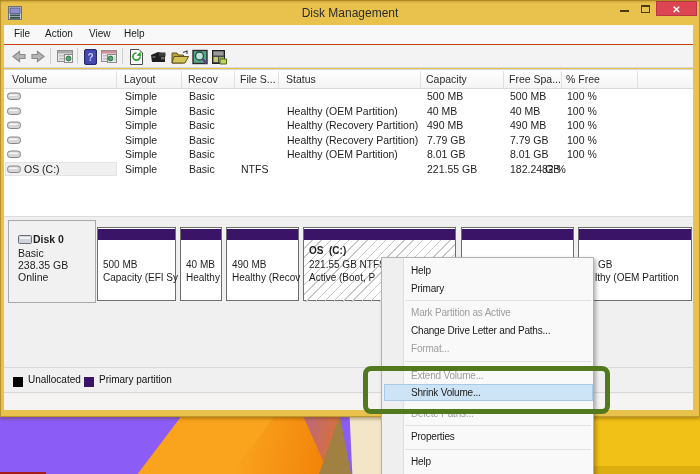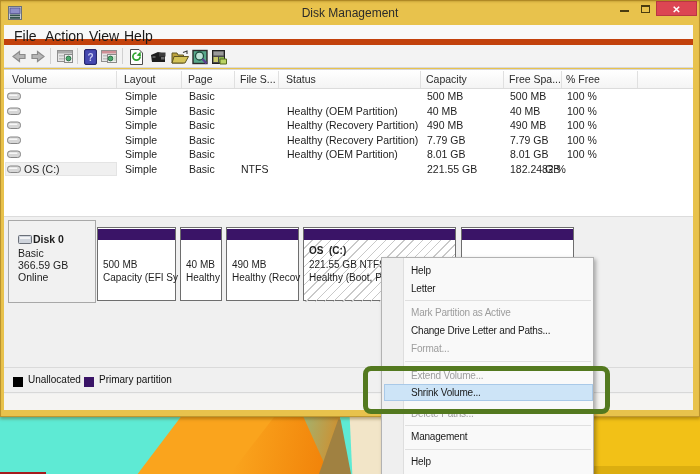--- a/index.html
+++ b/index.html
@@ -1,20 +1,20 @@
 <!DOCTYPE html>
 <html><head><meta charset="utf-8">
 <style>
 html,body{margin:0;padding:0}
-#page{position:relative;width:700px;height:474px;overflow:hidden;font-family:"Liberation Sans",sans-serif;background:#5eead4;-webkit-font-smoothing:antialiased}
+#page{position:relative;width:700px;height:474px;overflow:hidden;font-family:"Liberation Sans",sans-serif;background:#8b5cf6;-webkit-font-smoothing:antialiased}
 .a{position:absolute}
 *{box-sizing:border-box}
 #win{left:0;top:0;width:700px;height:417px;background:#e8c24c;box-shadow:0 2px 3px rgba(90,60,0,.4), inset 0 0 0 1px rgba(150,110,20,.5), inset 0 2px 2px rgba(130,95,10,.3)}
 #titletxt{left:0;top:0;width:700px;height:25px;color:#2b2b2b;font-size:12px;text-align:center;line-height:27px}
-#mbar{left:4px;top:25px;width:689px;height:20px;background:#f8f8f8;border-bottom:6px solid #c2410c;font-size:14px;color:#1a1a1a}
+#mbar{left:4px;top:25px;width:689px;height:20px;background:#f8f8f8;border-bottom:1px solid #c2410c;font-size:10px;color:#1a1a1a}
 #mbar span{position:absolute;top:3px}
 #tbar{left:4px;top:45px;width:689px;height:23px;background:#f3f3f3;border-bottom:1px solid #d8d8d8}
 .tsep{position:absolute;top:3px;width:1px;height:16px;background:#d0d0d0}
 #lview{left:4px;top:69px;width:689px;height:147px;background:#fff;border-top:1px solid #d5d5d5}
 #lhead{left:4px;top:70px;width:689px;height:19px;background:linear-gradient(#ffffff,#f4f4f4);border-bottom:1px solid #dcdcdc;font-size:10.5px;color:#2a2a2a}
 #lhead span{position:absolute;top:3px}
 .hsep{position:absolute;top:1px;width:1px;height:17px;background:#e0e0e0}
 .row{position:absolute;left:4px;width:689px;height:14.5px;font-size:10.5px;color:#1e1e1e}
 .row span{position:absolute;top:1px;white-space:nowrap}
 .dicon{position:absolute;left:3px;top:2px}
@@ -121,21 +121,21 @@
         <path d="M8 10 L14.5 10 L14.5 15 L8 15 Z" fill="#b9d364" stroke="#556b1f"></path>
       </svg>
 <div class="tsep" style="left:46px"></div>
       <div class="tsep" style="left:73px"></div>
       <div class="tsep" style="left:118px"></div>
 </div>
 <div class="a" id="lview"></div>
 <div class="a" id="lhead">
 <span style="left:8px">Volume</span>
       <span style="left:120px">Layout</span>
-      <span style="left:184px">Page</span>
+      <span style="left:184px">Recov</span>
       <span style="left:236px">File S...</span>
       <span style="left:282px">Status</span>
       <span style="left:422px">Capacity</span>
       <span style="left:505px">Free Spa...</span>
       <span style="left:562px">% Free</span>
 <div class="hsep" style="left:112px"></div>
       <div class="hsep" style="left:177px"></div>
       <div class="hsep" style="left:230px"></div>
       <div class="hsep" style="left:274px"></div>
       <div class="hsep" style="left:416px"></div>
@@ -218,21 +218,21 @@
     </div>
 <div class="a" id="bpane"></div>
     <div class="a" style="left:4px;top:216px;width:689px;height:1px;background:#dcdcdc"></div>
 <div class="a" id="d0box">
       <svg class="a" style="left:9px;top:14px" width="14" height="9" viewBox="0 0 14 9">
         <rect x="0.5" y="0.5" width="13" height="8" rx="1" fill="#cfd4dc" stroke="#6a6f78"></rect>
         <rect x="2" y="2" width="10" height="2" fill="#f2f3f5"></rect>
       </svg>
       <div class="a" style="left:24px;top:12px;font-weight:bold">Disk 0</div>
       <div class="a" style="left:9px;top:26px">Basic</div>
-      <div class="a" style="left:9px;top:38px">366.59 GB</div>
+      <div class="a" style="left:9px;top:38px">238.35 GB</div>
       <div class="a" style="left:9px;top:50px">Online</div>
     </div>
 <div class="part" style="left:97px;width:79px">
       <div class="pstrip"></div>
       <div class="pl" style="left:5px;top:31px">500 MB</div>
       <div class="pl" style="left:5px;top:44px">Capacity (EFI Sy</div>
     </div>
 <div class="part" style="left:180px;width:42px">
       <div class="pstrip"></div>
       <div class="pl" style="left:5px;top:31px">40 MB</div>
@@ -241,45 +241,50 @@
 <div class="part" style="left:226px;width:73px">
       <div class="pstrip"></div>
       <div class="pl" style="left:5px;top:31px">490 MB</div>
       <div class="pl" style="left:5px;top:44px">Healthy (Recov</div>
     </div>
 <div class="part" style="left:303px;width:153px">
       <div class="pstrip"></div>
       <div style="position:absolute;left:0;top:12px;width:100%;height:62px;background:repeating-linear-gradient(135deg,rgba(255,255,255,0) 0 5.5px,#c9c9c9 5.5px 6.5px)"></div>
       <div class="pl" style="left:5px;top:17px;font-weight:bold">OS&nbsp;&nbsp;(C:)</div>
       <div class="pl" style="left:5px;top:31px">221.55 GB NTFS</div>
-      <div class="pl" style="left:5px;top:44px">Healthy (Boot, P</div>
+      <div class="pl" style="left:5px;top:44px">Active (Boot, P</div>
     </div>
 <div class="part" style="left:461px;width:113px">
       <div class="pstrip"></div>
+    </div>
+<div class="part" style="left:578px;width:114px">
+      <div class="pstrip"></div>
+      <div class="pl" style="left:19px;top:31px">GB</div>
+      <div class="pl" style="left:16px;top:44px">lthy (OEM Partition</div>
     </div>
 <div class="a" id="legline"></div>
 <div class="a" id="leg">
 <div class="sq" style="left:9px;background:#000"></div>
       <span class="a" style="left:24px;top:6px">Unallocated</span>
 <div class="sq" style="left:80px;background:#3a1467"></div>
       <span class="a" style="left:95px;top:6px">Primary partition</span>
 </div>
 <div class="a" id="sbar"></div>
 
 <div class="a" id="menu">
 <div id="gutter"></div>
 <div id="hl"></div>
 <div class="mi" style="top:4px">Help</div>
-<div class="mi" style="top:22px">Letter</div>
+<div class="mi" style="top:22px">Primary</div>
 <div class="msep" style="top:42px"></div>
 <div class="mi" style="top:64px">Change Drive Letter and Paths...</div>
 <div class="mi dis" style="top:46px">Mark Partition as Active</div>
 <div class="mi dis" style="top:82px">Format...</div>
 <div class="msep" style="top:103px"></div>
 <div class="mi dis" style="top:109px">Extend Volume...</div>
 <div class="mi" style="top:126px">Shrink Volume...</div>
 <div class="mi dis" style="top:147px">Delete Paths...</div>
 <div class="msep" style="top:167px"></div>
-<div class="mi" style="top:170px">Management</div>
+<div class="mi" style="top:170px">Properties</div>
 <div class="msep" style="top:191px"></div>
 <div class="mi" style="top:195px">Help</div>
 </div>
 <div class="a" id="gbox"></div>
 </div>
 </body></html>

